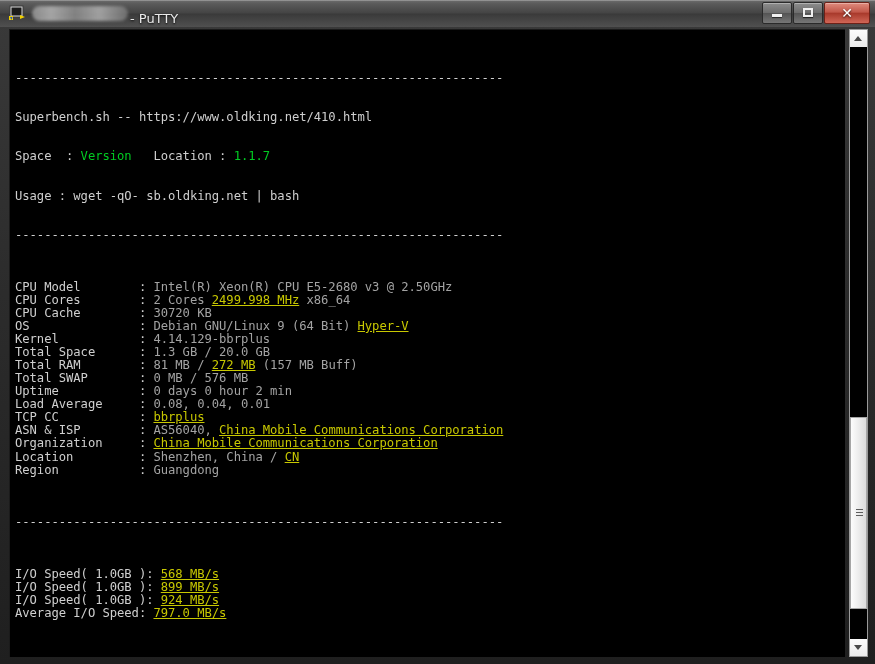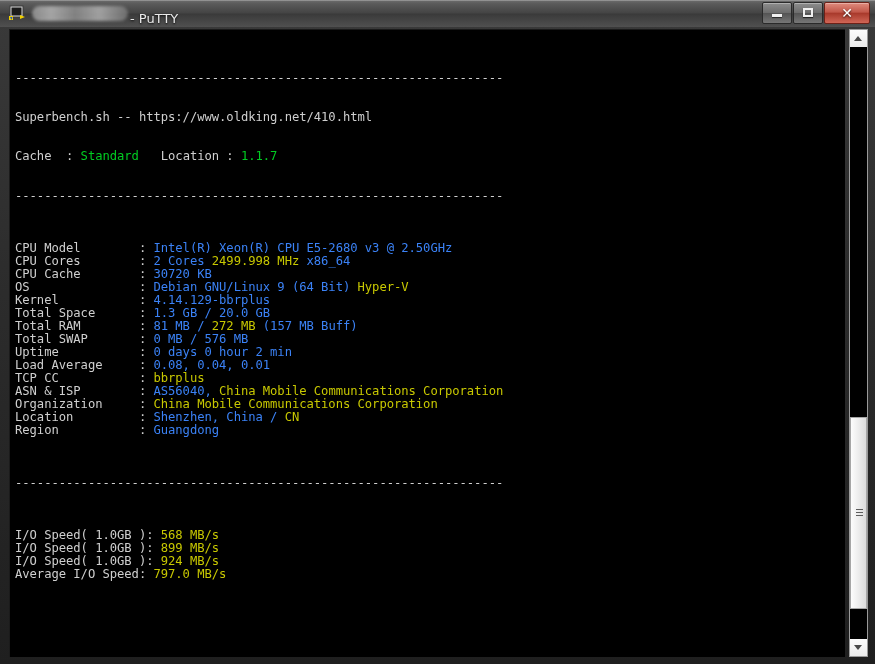--- a/index.html
+++ b/index.html
@@ -131,22 +131,22 @@
     font-family: "DejaVu Sans Mono", monospace;
     font-size: 12.2px;
     line-height: 13.05px;
     white-space: pre;
     letter-spacing: -0.05px;
   }
   .term .line { height: 13.05px; }
 
   .c-white   { color: #cfcfcf; }
   .c-green   { color: #00cc22; }
-  .c-cyan    { color: #3b82f6; }
-  .c-yellow  { color: #c8c800; }
+  .c-cyan    { color: #a3a3a3; }
+  .c-yellow  { color: #c8c800; text-decoration: underline; }
 
   
   .scrollbar {
     position: absolute;
     right: 7px; top: 29px;
     width: 19px;
     height: 628px;
     background: #f2f2f2;
     border: 1px solid #9a9a9a;
     box-sizing: border-box;
@@ -225,21 +225,22 @@
         <span class="glyph-close">✕</span>
       </div>
     </div>
   </div>
 
   <div class="term-frame">
     <div class="term">
 
       <div class="line"><span class="c-white">-------------------------------------------------------------------</span></div>
       <div class="line"><span class="c-white">Superbench.sh -- https://www.oldking.net/410.html</span></div>
-      <div class="line"><span class="c-white">Cache  : </span><span class="c-green">Standard</span><span class="c-white">   Location : </span><span class="c-green">1.1.7</span></div>
+      <div class="line"><span class="c-white">Space  : </span><span class="c-green">Version</span><span class="c-white">   Location : </span><span class="c-green">1.1.7</span></div>
+      <div class="line"><span class="c-white">Usage : </span><span class="c-white">wget -qO- sb.oldking.net | bash</span></div>
       <div class="line"><span class="c-white">-------------------------------------------------------------------</span></div>
 
       <div id="sysinfo"><div class="line"><span class="c-white">CPU Model        : </span><span class="c-cyan">Intel(R) Xeon(R) CPU E5-2680 v3 @ 2.50GHz</span></div><div class="line"><span class="c-white">CPU Cores        : </span><span class="c-cyan">2 Cores </span><span class="c-yellow">2499.998 MHz</span><span class="c-cyan"> x86_64</span></div><div class="line"><span class="c-white">CPU Cache        : </span><span class="c-cyan">30720 KB</span></div><div class="line"><span class="c-white">OS               : </span><span class="c-cyan">Debian GNU/Linux 9 (64 Bit) </span><span class="c-yellow">Hyper-V</span></div><div class="line"><span class="c-white">Kernel           : </span><span class="c-cyan">4.14.129-bbrplus</span></div><div class="line"><span class="c-white">Total Space      : </span><span class="c-cyan">1.3 GB / 20.0 GB</span></div><div class="line"><span class="c-white">Total RAM        : </span><span class="c-cyan">81 MB / </span><span class="c-yellow">272 MB</span><span class="c-cyan"> (157 MB Buff)</span></div><div class="line"><span class="c-white">Total SWAP       : </span><span class="c-cyan">0 MB / 576 MB</span></div><div class="line"><span class="c-white">Uptime           : </span><span class="c-cyan">0 days 0 hour 2 min</span></div><div class="line"><span class="c-white">Load Average     : </span><span class="c-cyan">0.08, 0.04, 0.01</span></div><div class="line"><span class="c-white">TCP CC           : </span><span class="c-yellow">bbrplus</span></div><div class="line"><span class="c-white">ASN &amp; ISP        : </span><span class="c-cyan">AS56040, </span><span class="c-yellow">China Mobile Communications Corporation</span></div><div class="line"><span class="c-white">Organization     : </span><span class="c-yellow">China Mobile Communications Corporation</span></div><div class="line"><span class="c-white">Location         : </span><span class="c-cyan">Shenzhen, China / </span><span class="c-yellow">CN</span></div><div class="line"><span class="c-white">Region           : </span><span class="c-cyan">Guangdong</span></div></div>
 
       <div class="line"><span class="c-white">-------------------------------------------------------------------</span></div>
 
       <div id="ioblock"><div class="line"><span class="c-white">I/O Speed( 1.0GB ): </span><span class="c-yellow">568 MB/s</span></div><div class="line"><span class="c-white">I/O Speed( 1.0GB ): </span><span class="c-yellow">899 MB/s</span></div><div class="line"><span class="c-white">I/O Speed( 1.0GB ): </span><span class="c-yellow">924 MB/s</span></div><div class="line"><span class="c-white">Average I/O Speed: </span><span class="c-yellow">797.0 MB/s</span></div></div>
 
       
 

